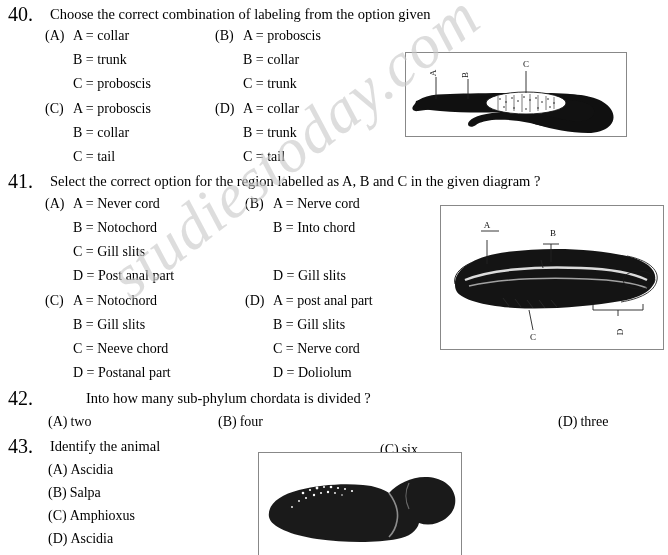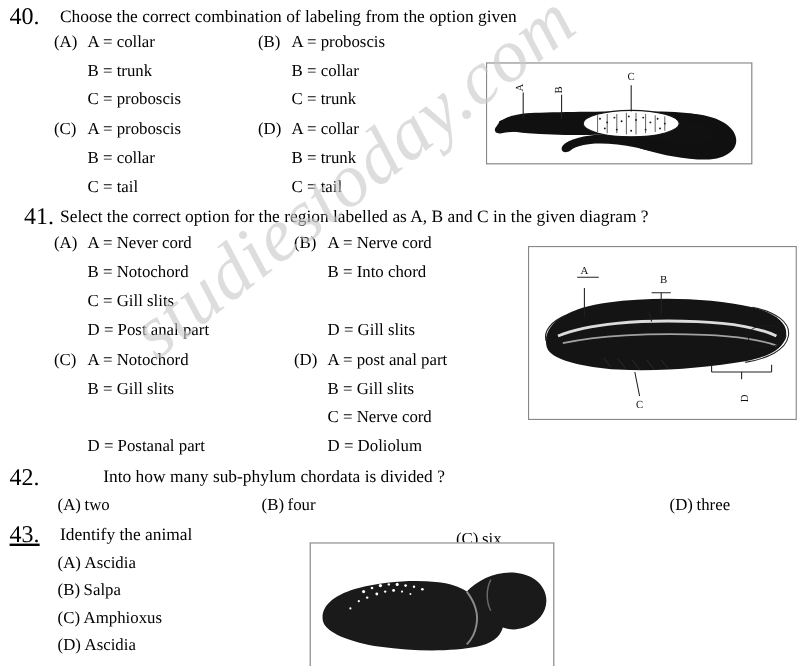--- a/index.html
+++ b/index.html
@@ -192,21 +192,21 @@
         <path d="M30,24 L30,46"></path>
         <path d="M62,26 L62,46"></path>
         <path d="M120,18 L120,40"></path>
       </g>
       <text class="fig-label" x="30" y="20" text-anchor="middle" transform="rotate(-90 30 20)">A</text>
       <text class="fig-label" x="62" y="22" text-anchor="middle" transform="rotate(-90 62 22)">B</text>
       <text class="fig-label" x="120" y="14" text-anchor="middle">C</text>
     </svg>
   </div>
 
-  <div class="qnum" style="left:20px; top:173px;">41.</div>
+  <div class="qnum" style="left:8px; top:173px;">41.</div>
   <div class="qstem" style="left:50px; top:173px;">Select the correct option for the region labelled as A, B and C in the given diagram ?</div>
 
   <div class="opt" style="left:45px; top:196px;">
     <span class="opt-label">(A)</span><span>A = Never cord</span>
   </div>
   <div class="opt" style="left:73px; top:220px;">
     <span>B = Notochord</span>
   </div>
   <div class="opt" style="left:73px; top:244px;">
     <span>C = Gill slits</span>
@@ -223,20 +223,23 @@
   </div>
   <div class="opt" style="left:273px; top:268px;">
     <span>D = Gill slits</span>
   </div>
 
   <div class="opt" style="left:45px; top:293px;">
     <span class="opt-label">(C)</span><span>A = Notochord</span>
   </div>
   <div class="opt" style="left:73px; top:317px;">
     <span>B = Gill slits</span>
+  </div>
+  <div class="opt" style="left:73px; top:341px;">
+    <span>C = Neeve chord</span>
   </div>
   <div class="opt" style="left:73px; top:365px;">
     <span>D = Postanal part</span>
   </div>
 
   <div class="opt" style="left:245px; top:293px;">
     <span class="opt-label">(D)</span><span>A = post anal part</span>
   </div>
   <div class="opt" style="left:273px; top:317px;">
     <span>B = Gill slits</span>
@@ -305,21 +308,21 @@
   <div class="opt opt-inline" style="left:218px; top:414px;">
     <span class="opt-label">(B)</span><span>four</span>
   </div>
   <div class="opt opt-inline" style="left:380px; top:414px;margin-top:28px;">
     <span class="opt-label">(C)</span><span>six</span>
   </div>
   <div class="opt opt-inline" style="left:558px; top:414px;">
     <span class="opt-label">(D)</span><span>three</span>
   </div>
 
-  <div class="qnum" style="left:8px; top:438px;text-decoration:underline;">43.</div>
+  <div class="qnum" style="left:8px; top:438px;">43.</div>
   <div class="qstem" style="left:50px; top:438px;">Identify the animal</div>
 
   <div class="opt opt-inline" style="left:48px; top:462px;">
     <span class="opt-label">(A)</span><span>Ascidia</span>
   </div>
   <div class="opt opt-inline" style="left:48px; top:485px;">
     <span class="opt-label">(B)</span><span>Salpa</span>
   </div>
   <div class="opt opt-inline" style="left:48px; top:508px;">
     <span class="opt-label">(C)</span><span>Amphioxus</span>

